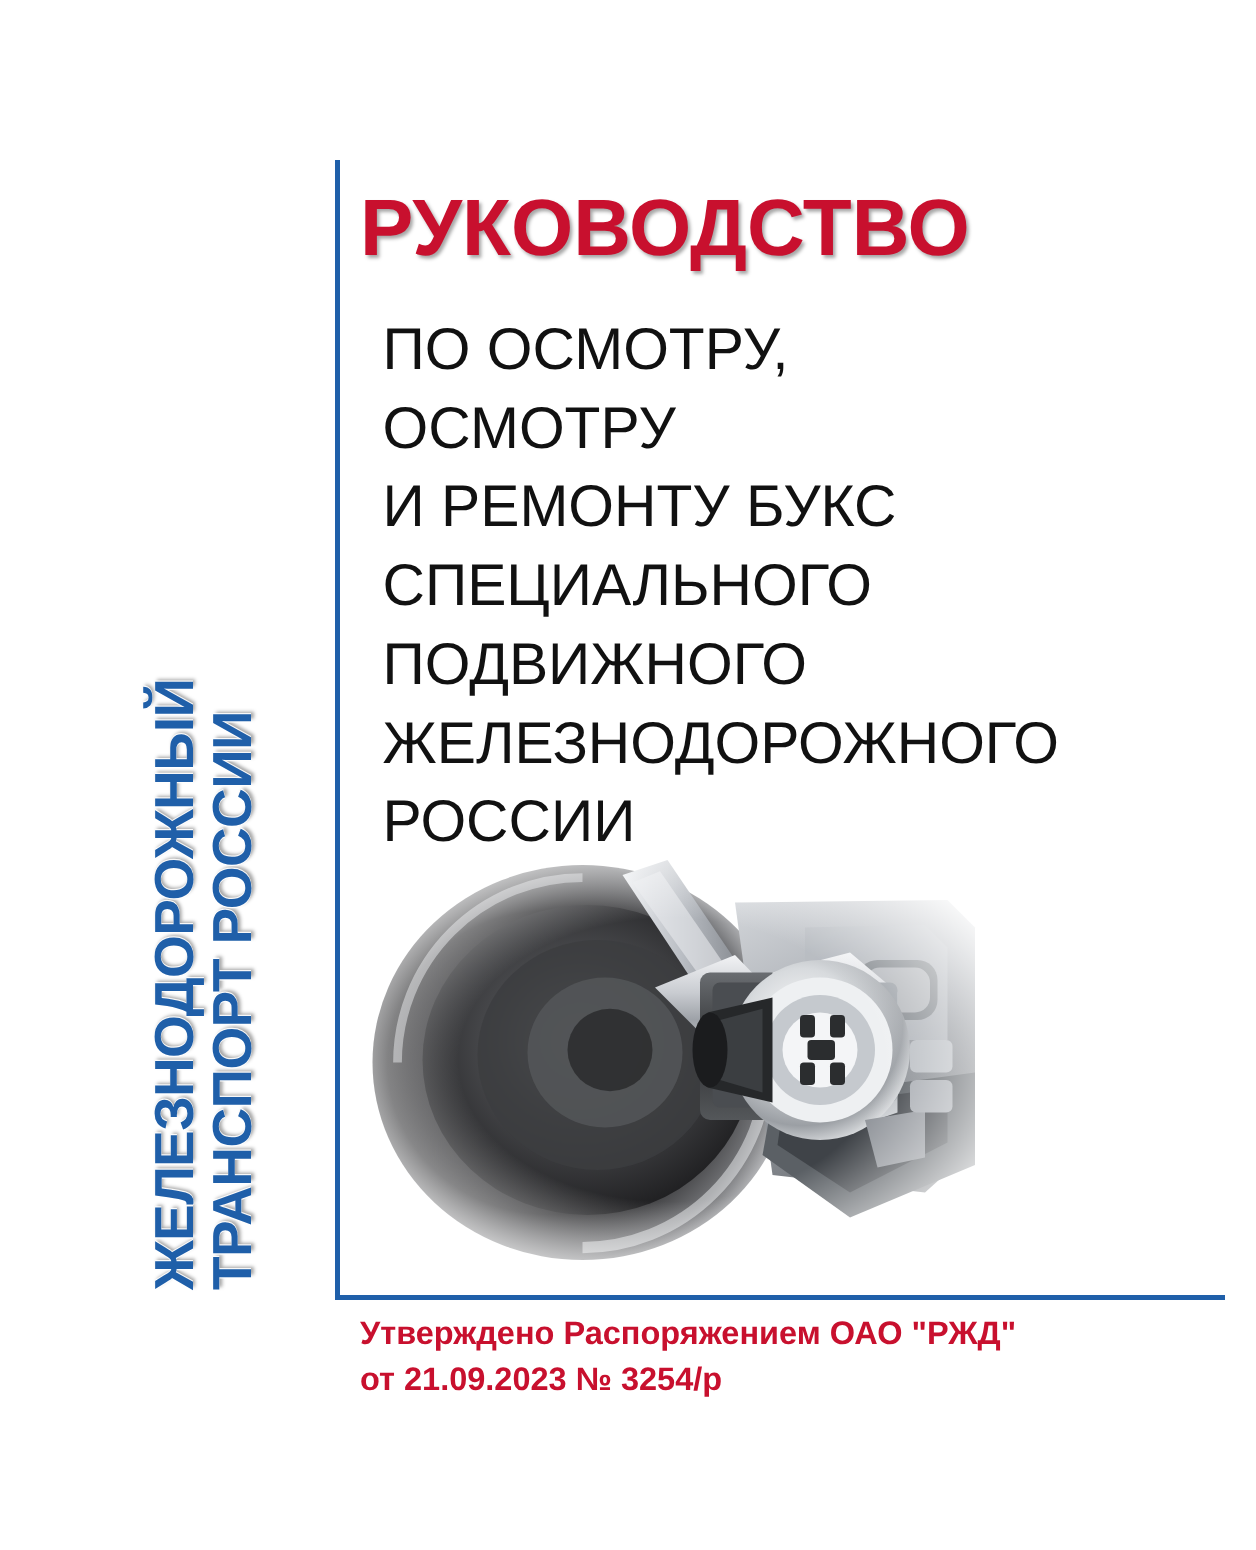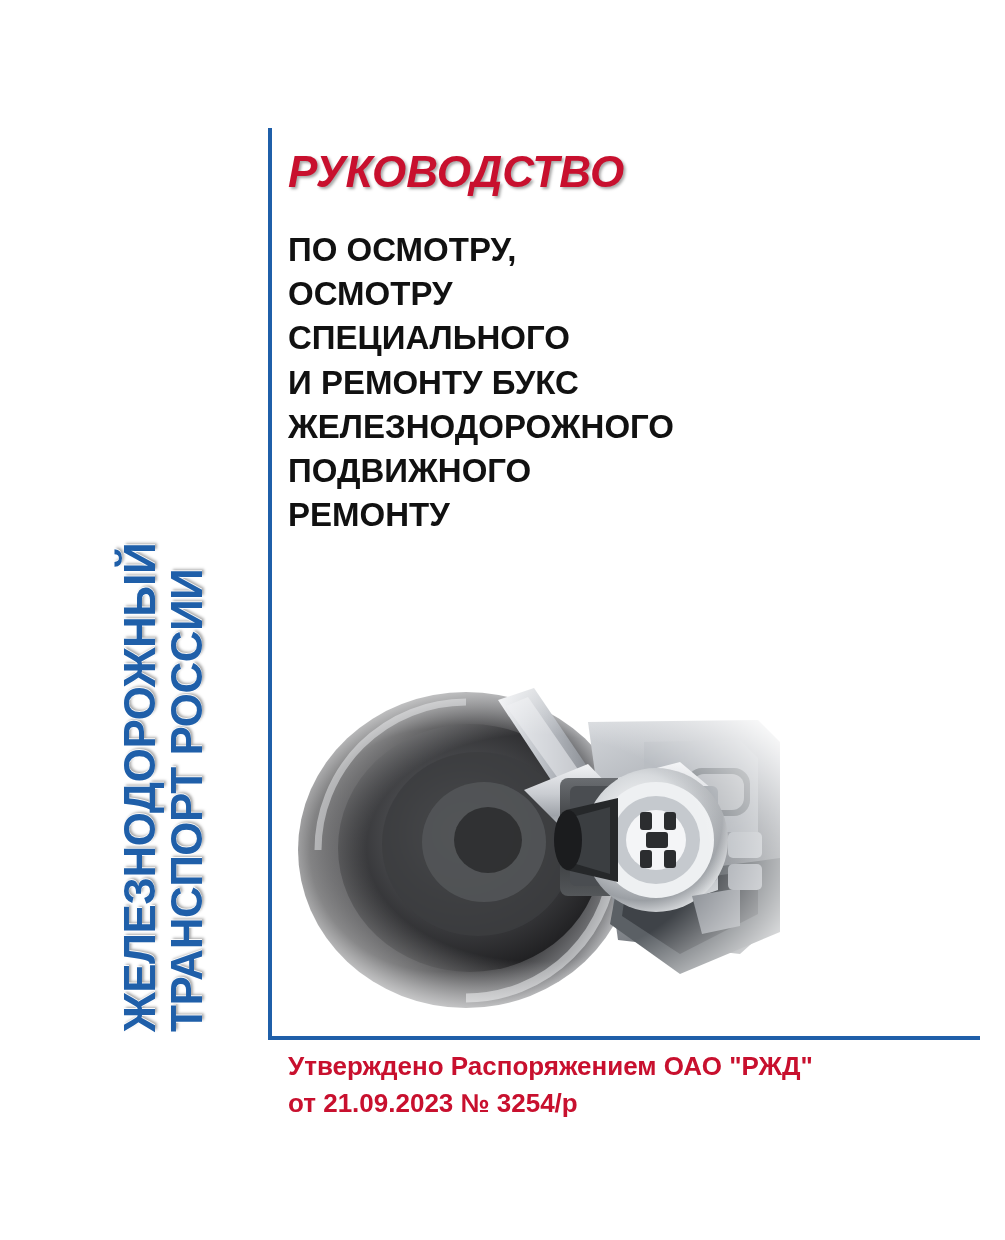--- a/index.html
+++ b/index.html
@@ -71,34 +71,33 @@
 
   
   .title-block {
     position: absolute;
     left: 288px;
     top: 150px;
     width: 690px;
   }
   .main-title {
     font-weight: bold;
-    font-size: 44px;
+    font-size: 64px;
     line-height: 1;
     color: #c8102e;
     letter-spacing: 0px;
     margin: 0 0 34px 0;
     text-shadow: 2px 2px 3px rgba(0,0,0,0.35);
-    font-style: italic;
   }
   .sub-title {
-    font-weight: bold;
-    font-size: 33px;
+    font-weight: normal;
+    font-size: 47px;
     line-height: 1.34;
     color: #111111;
-    margin: 0;
+    margin: 18px;
   }
   .sub-title span { display: block; white-space: nowrap; }
 
   
   .photo {
     position: absolute;
     left: 288px;
     top: 682px;
     width: 496px;
     height: 332px;
@@ -140,25 +139,25 @@
     </div>
   </div>
 
   <div class="v-rule"></div>
 
   <div class="title-block">
     <div class="main-title">РУКОВОДСТВО</div>
     <div class="sub-title">
       <span>ПО ОСМОТРУ,</span>
       <span>ОСМОТРУ</span>
+      <span>И РЕМОНТУ БУКС</span>
       <span>СПЕЦИАЛЬНОГО</span>
-      <span>И РЕМОНТУ БУКС</span>
+      <span>ПОДВИЖНОГО</span>
       <span>ЖЕЛЕЗНОДОРОЖНОГО</span>
-      <span>ПОДВИЖНОГО</span>
-      <span>РЕМОНТУ</span>
+      <span>РОССИИ</span>
     </div>
   </div>
 
   <div class="photo">
     <svg width="496" height="332" viewBox="0 0 496 332" aria-hidden="true">
       <defs>
         <radialGradient id="wheelGrad" cx="42%" cy="50%" r="62%">
           <stop offset="0%" stop-color="#3a3a3c"></stop>
           <stop offset="38%" stop-color="#58585b"></stop>
           <stop offset="62%" stop-color="#2c2c2e"></stop>

